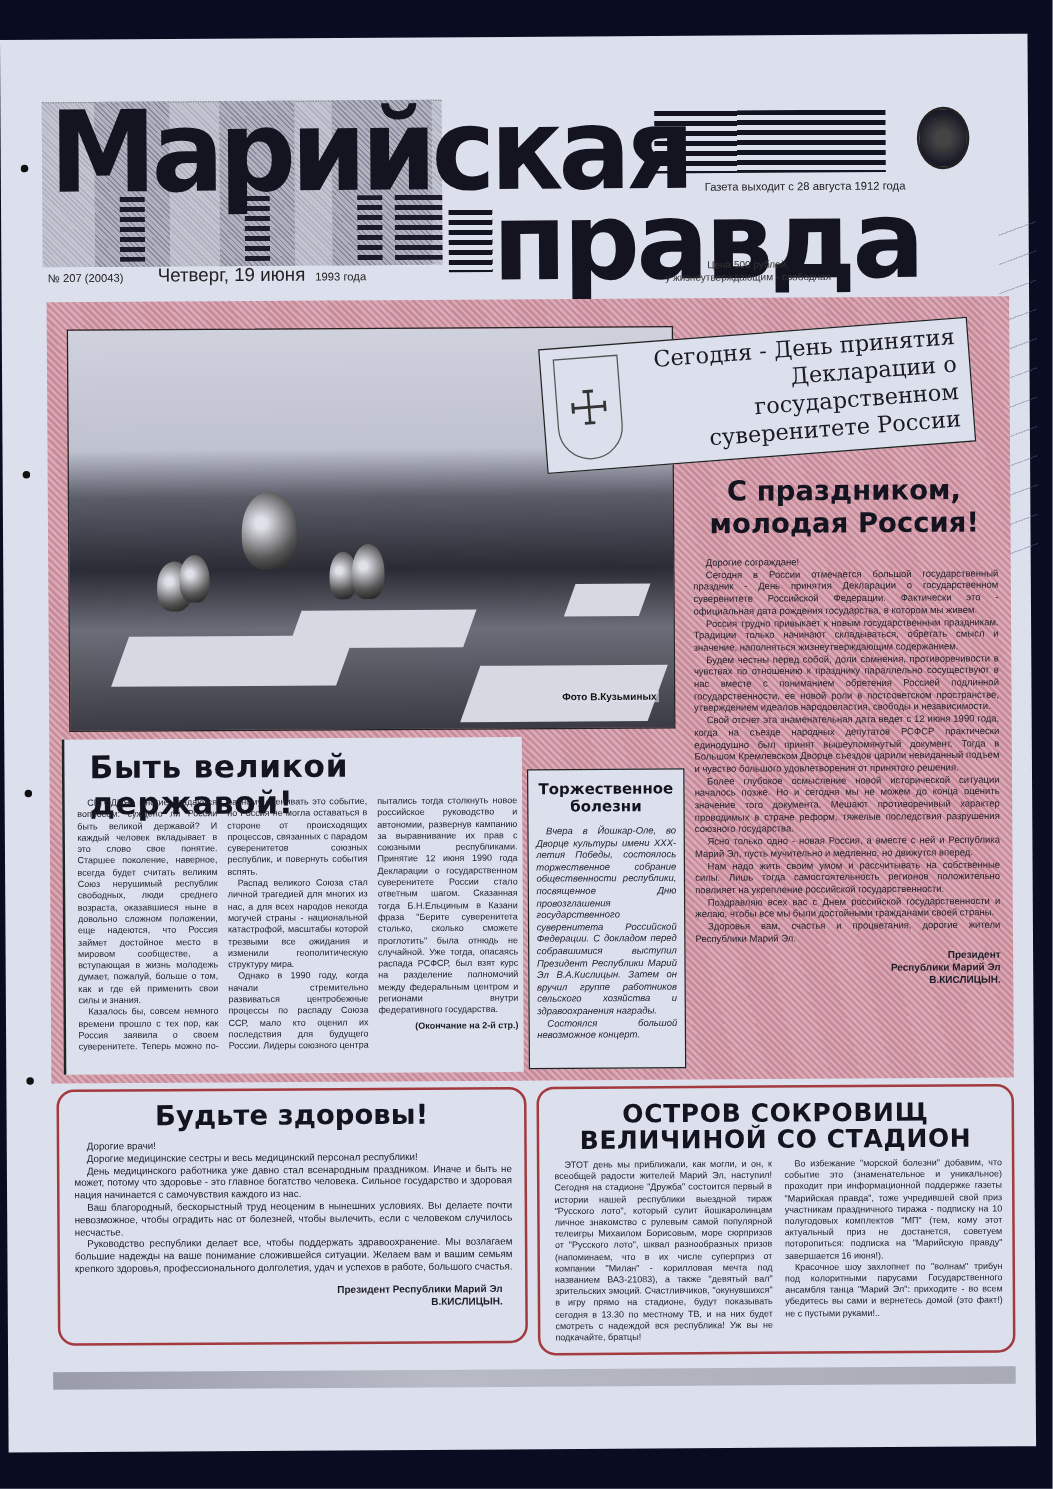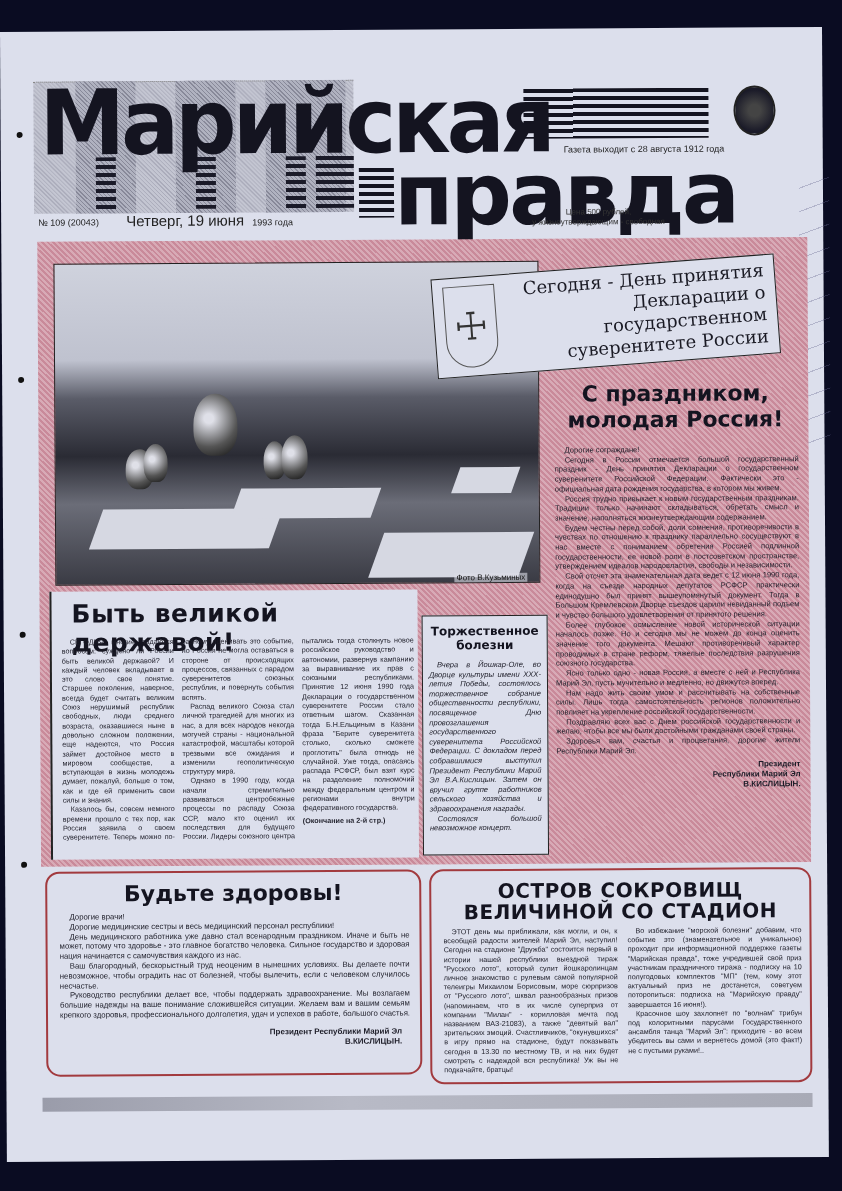--- a/index.html
+++ b/index.html
@@ -84,22 +84,22 @@
     border: 1px solid #222;
   }
   .photo .dome {
     position: absolute; width: 36px; height: 50px; border-radius: 50% 50% 40% 40%;
     background: radial-gradient(circle at 35% 40%, #dfe0e8 10%, #555 60%, #222 90%);
   }
   .photo .roof {
     position: absolute; background: #d6d8e2; transform: skewX(-20deg);
   }
   .photo-credit {
-    position: absolute; right: 12px; bottom: 0; font-size: 8px; color: #111;
-    background: rgba(220,222,232,0.6); padding: 0 2px; font-weight: normal;
+    position: absolute; right: 12px; bottom: 20px; font-size: 8px; color: #111;
+    background: rgba(220,222,232,0.6); padding: 0 2px; font-weight: bold;
   }
   .decl-box {
     position: absolute; left: 396px; top: 28px; width: 344px; height: 100px;
     background: #dcdfec; border: 1.5px solid #222;
     transform: rotate(-4deg);
   }
   .coat {
     position: absolute; left: 10px; top: 8px; width: 52px; height: 82px;
     border: 1px solid #555; border-radius: 0 0 26px 26px;
     display: flex; align-items: center; justify-content: center;
@@ -130,21 +130,21 @@
     position: absolute; left: 20px; top: 8px;
     font-family: "DejaVu Sans", sans-serif; font-weight: 900; font-size: 25px;
     color: #141420; letter-spacing: 0.5px;
   }
   .great-cols {
     position: absolute; left: 10px; top: 46px; width: 352px;
     column-count: 3; column-gap: 8px;
     font-size: 7.2px; line-height: 9.3px; color: #1d1d28; text-align: justify;
   }
   .great-cols p { text-indent: 8px; }
-  .contd { font-weight: bold; margin-top: 3px; }
+  .contd { font-weight: bold; text-align: right; margin-top: 3px; }
 
   .meeting-box {
     position: absolute; left: 382px; top: 376px; width: 126px; height: 240px;
     background: #dcdfec; border: 1.5px solid #222;
   }
   .meeting-title {
     text-align: center; font-family: "DejaVu Sans", sans-serif; font-weight: 900;
     font-size: 12px; line-height: 14px; margin: 8px 4px 8px; color: #141420;
   }
   .meeting-body { padding: 0 6px; font-size: 7.6px; line-height: 9.6px; text-align: justify; color: #1d1d28; }
@@ -201,21 +201,21 @@
       <div class="stripes" style="left:162px;width:20px"></div>
       <div class="stripes" style="left:252px;width:20px"></div>
       <div class="stripes" style="left:282px;width:38px"></div>
     </div>
     <div class="mast-bars"></div>
     <div class="mast-bars2"></div>
     <div class="mast-title1">Марийская</div>
     <div class="mast-title2">правда</div>
     <div class="emblem"></div>
     <div class="since">Газета выходит с 28 августа 1912 года</div>
-    <div class="issue">№ 109 (20043)</div>
+    <div class="issue">№ 207 (20043)</div>
     <div class="date">
       <span>Четверг, 19 июня</span><span class="date-year">1993 года</span>
     </div>
     <div class="price">
       <div>Цена 500 рублей,</div>
       <div>у жизнеутверждающим - свободная</div>
     </div>
   </header>
 
   <section class="front">

